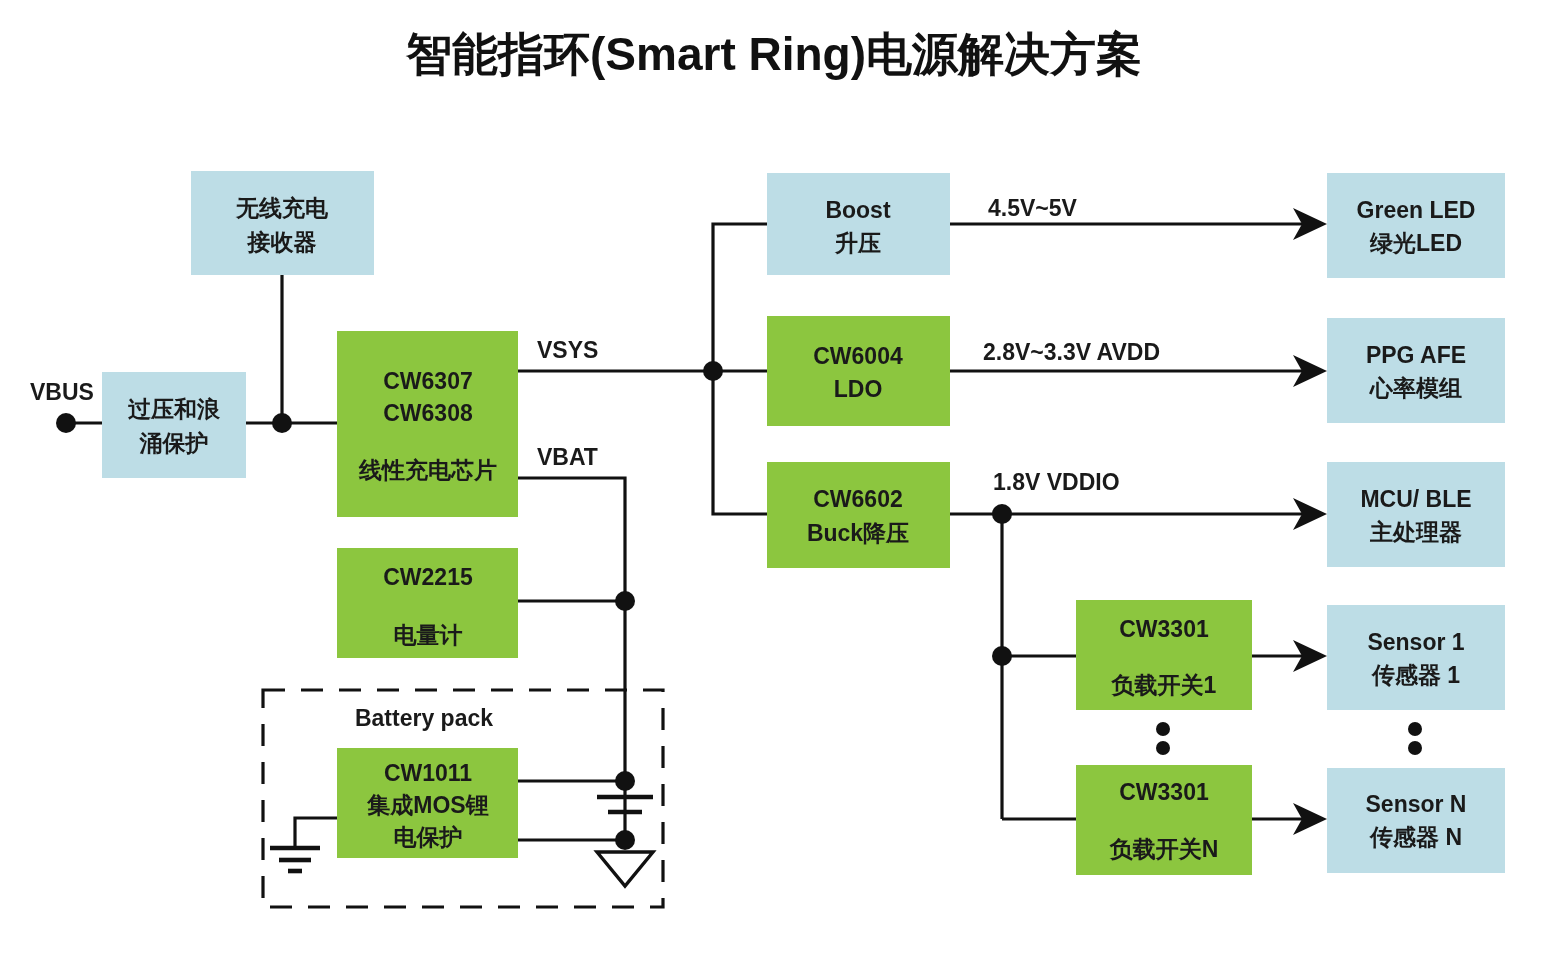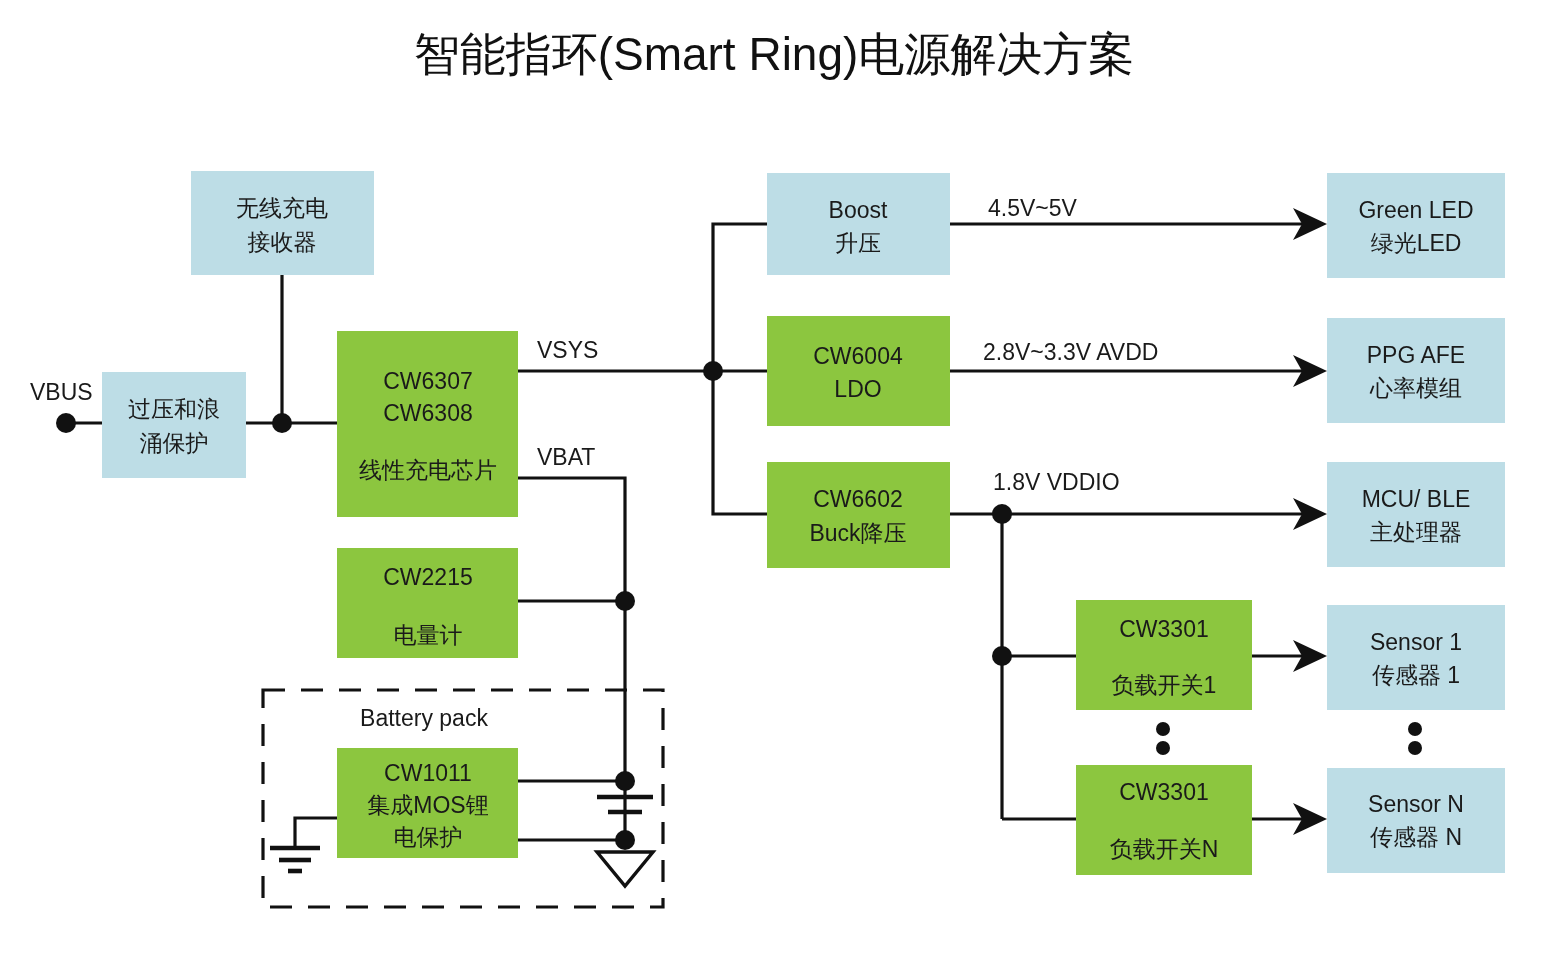--- a/index.html
+++ b/index.html
@@ -9,20 +9,21 @@
   }
   body {
     font-family: "Liberation Sans", "DejaVu Sans", sans-serif;
   }
   #page {
     position: relative;
     width: 1549px;
     height: 969px;
     background: #ffffff;
     overflow: hidden;
+    font-weight: bold;
   }
   #diagram {
     position: absolute;
     left: 0;
     top: 0;
     width: 1549px;
     height: 969px;
   }
   .title-text {
     font-family: "Liberation Sans", "DejaVu Sans", sans-serif;

